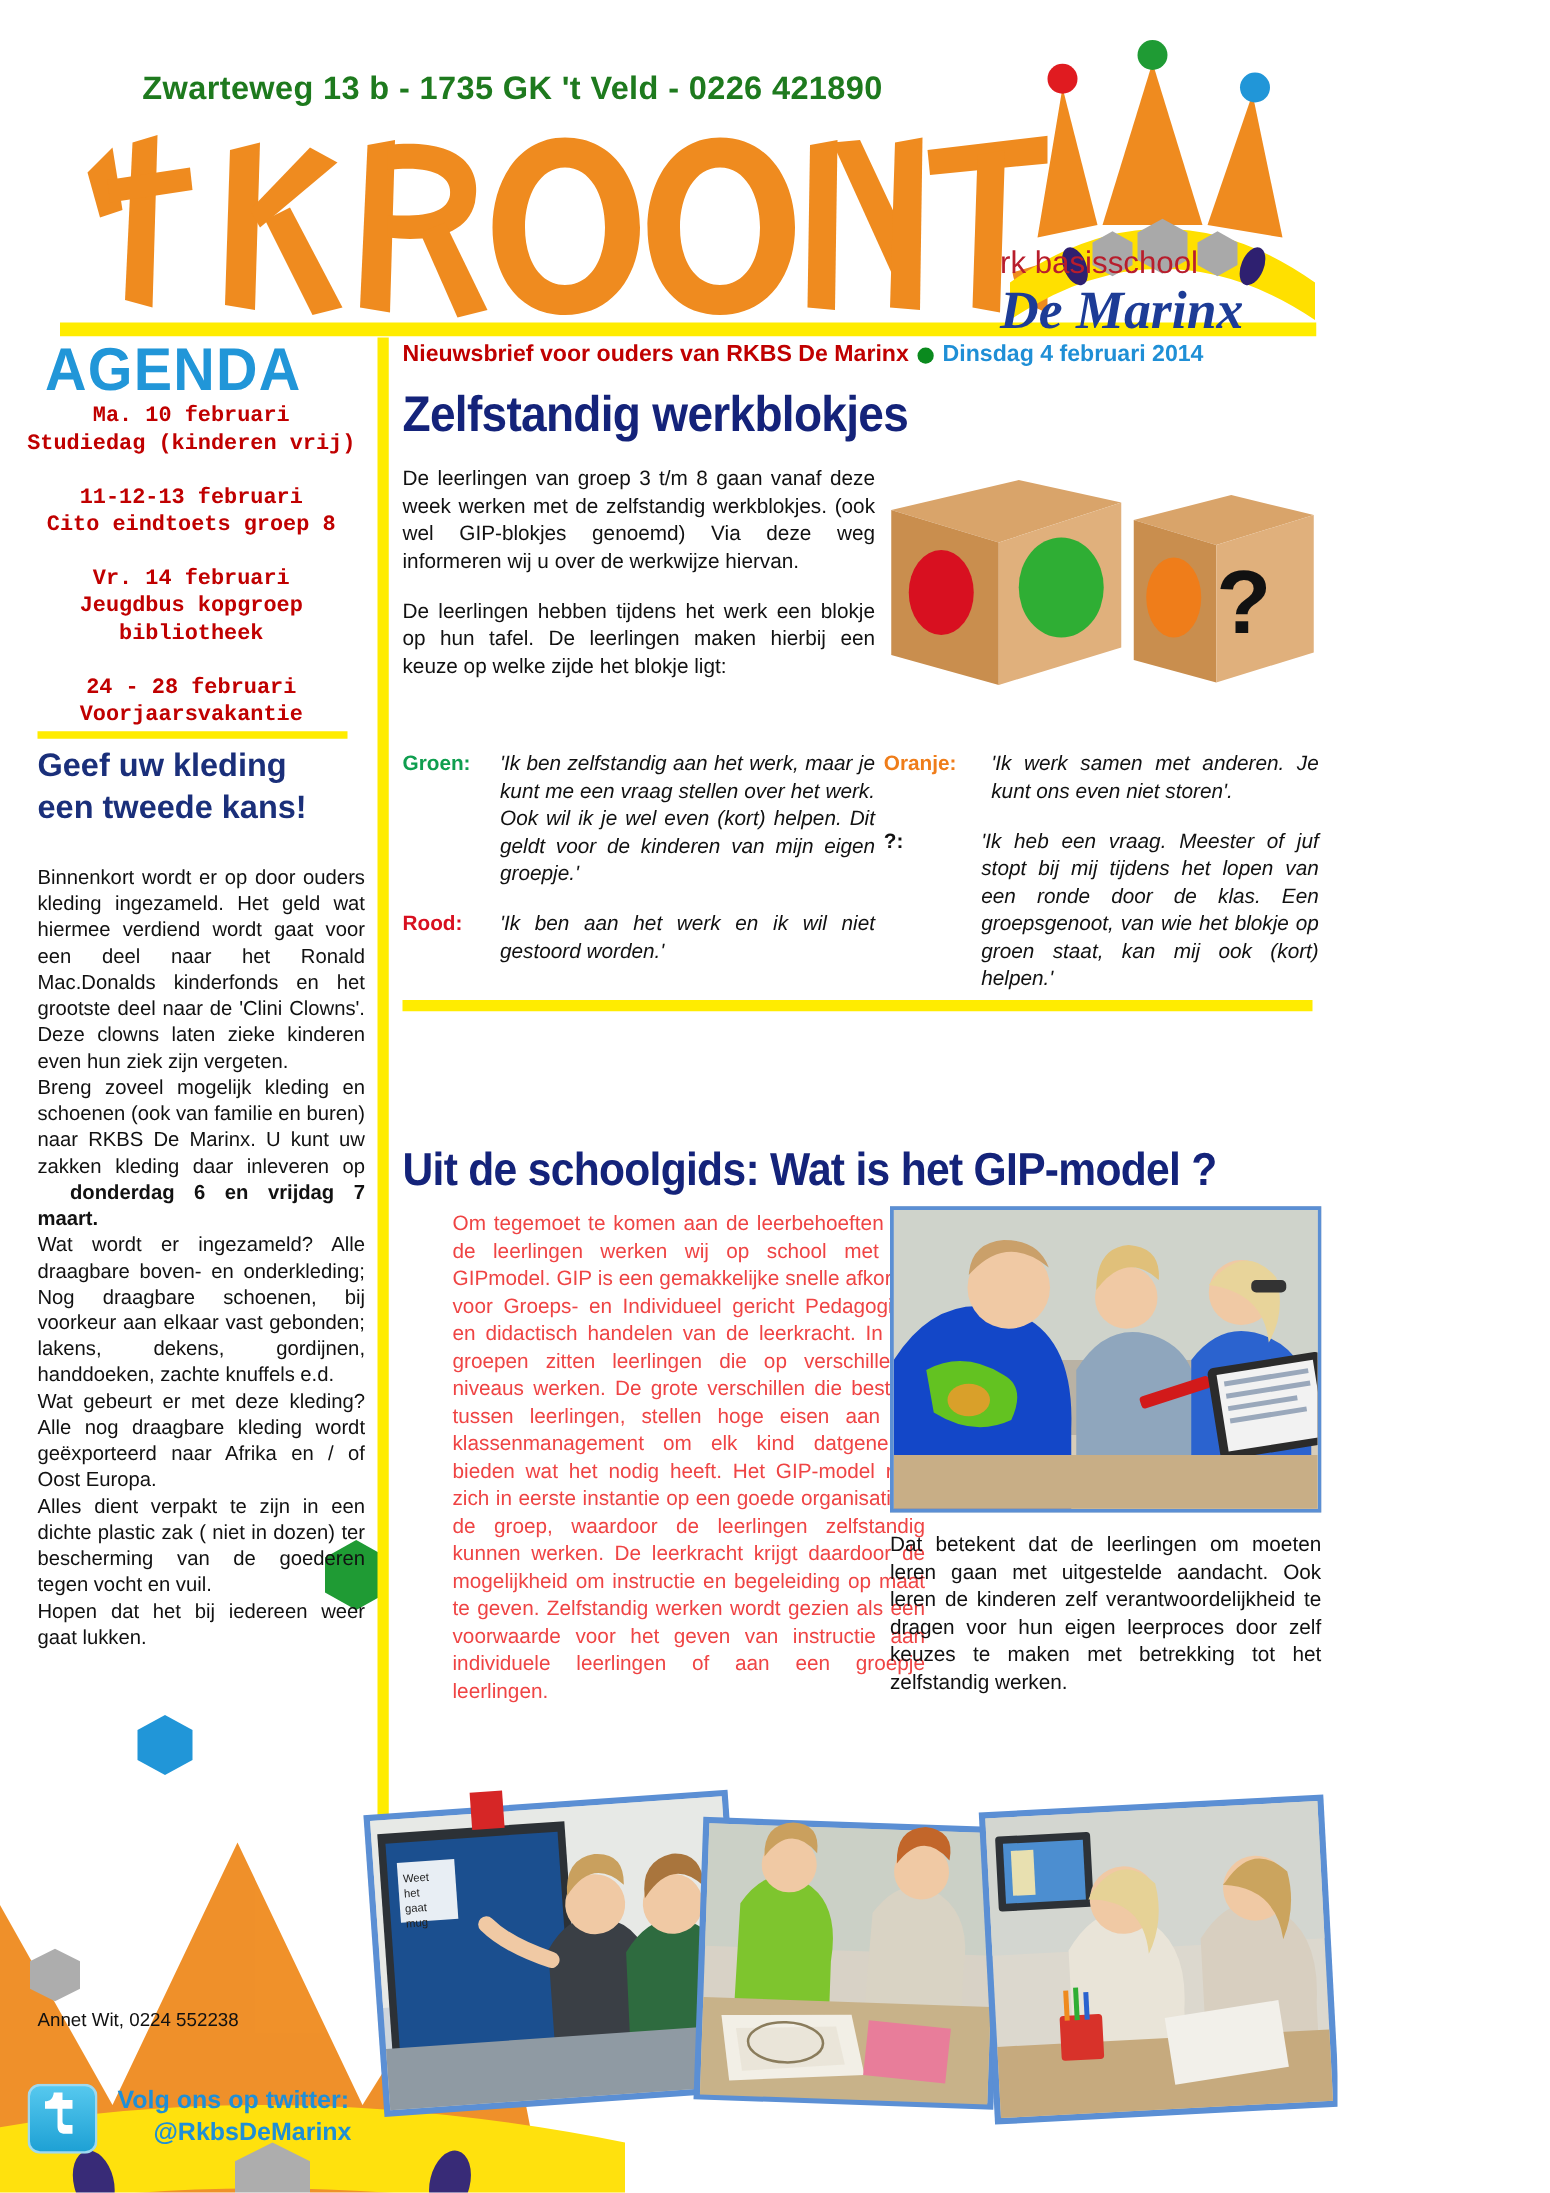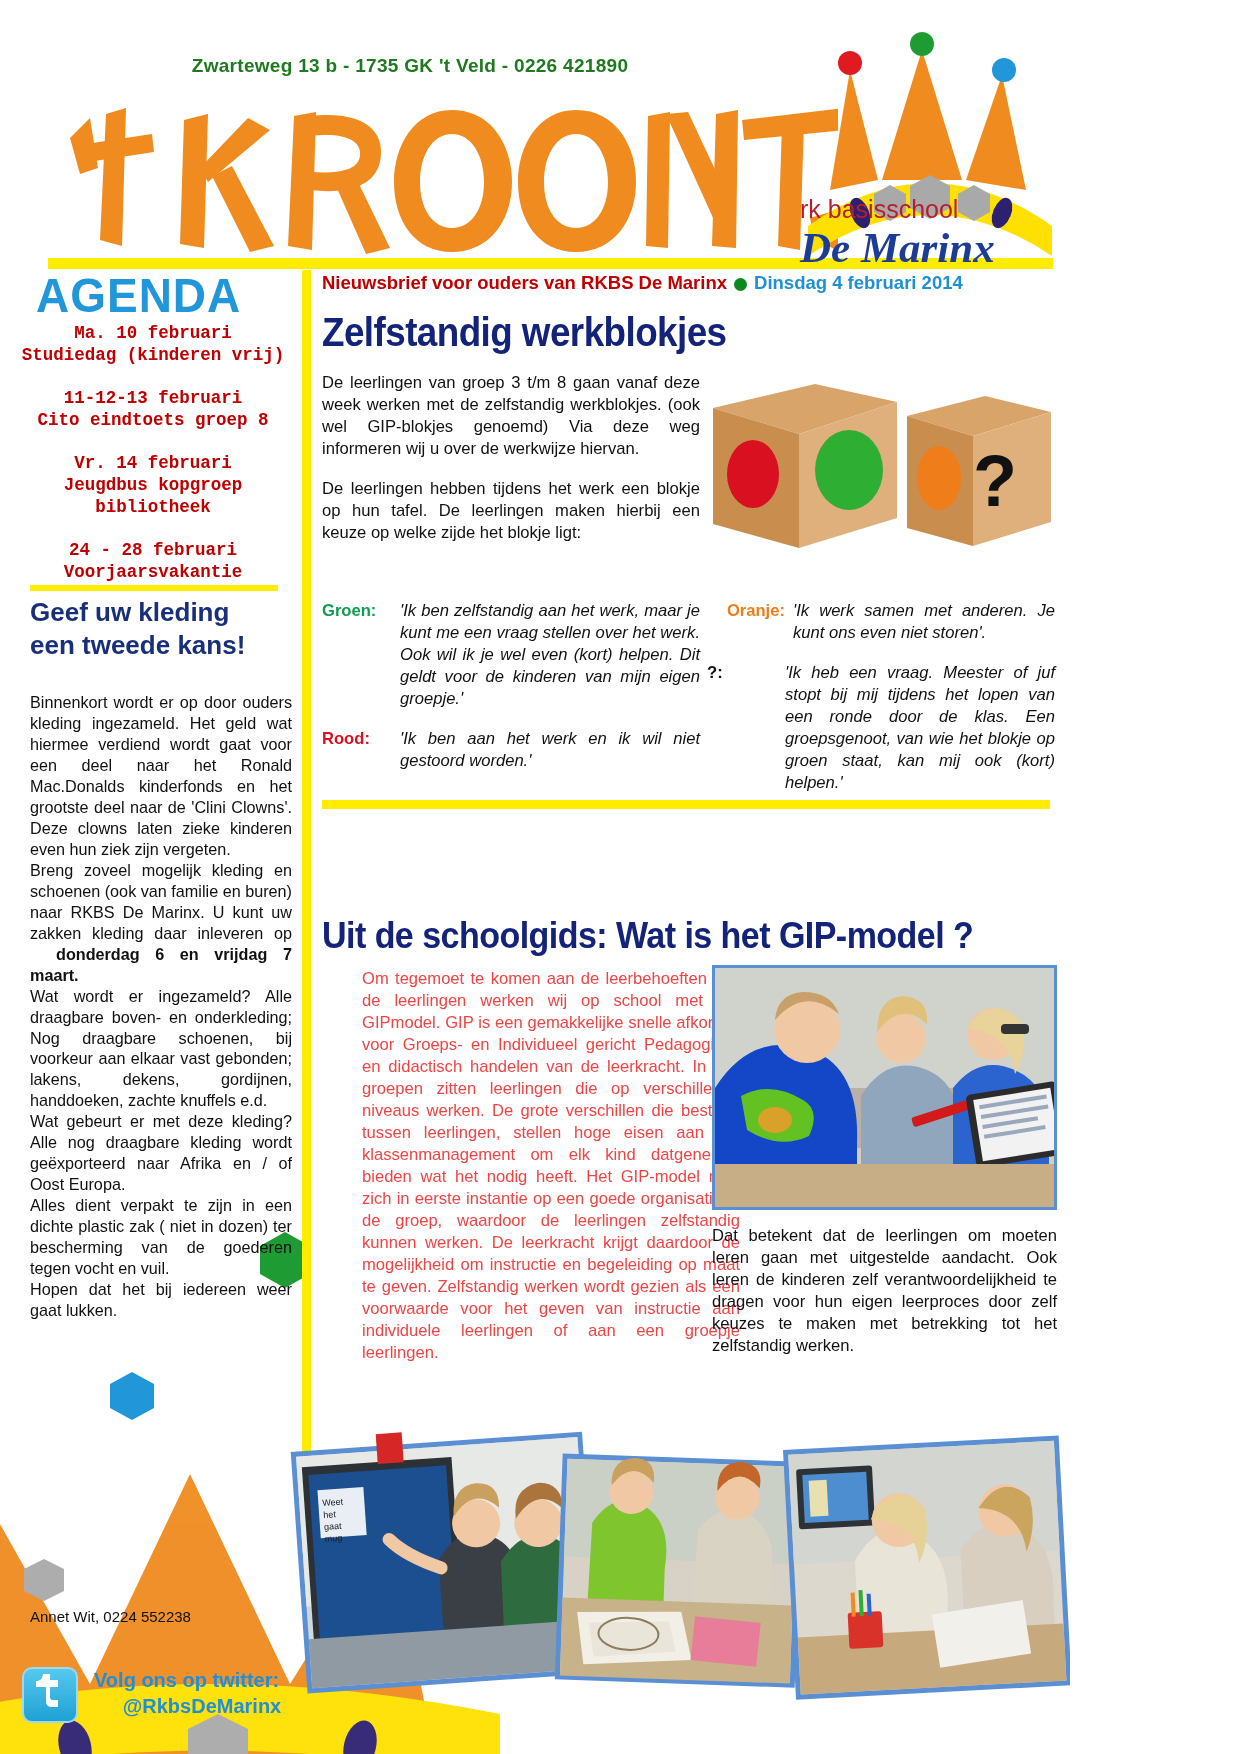--- a/index.html
+++ b/index.html
@@ -15,21 +15,21 @@
   
   .crown-watermark{
     position:absolute;left:-60px;bottom:-40px;width:560px;height:440px;
     pointer-events:none;z-index:0;
   }
 
   
   .address-line{
     position:absolute;top:55px;left:0;width:820px;
     text-align:center;
-    color:#1e7a1e;font-weight:bold;font-size:19px;
+    color:#1e7a1e;font-weight:bold;font-size:26px;
     letter-spacing:.3px;z-index:5;
     font-family:"Liberation Sans", sans-serif;
   }
 
   
   .masthead{
     position:absolute;top:78px;left:48px;width:790px;height:180px;z-index:5;
   }
   .masthead svg{display:block;}
 
@@ -122,21 +122,21 @@
   
   .defs-left{position:absolute;top:600px;left:322px;width:378px;z-index:6;}
   .defs-right{position:absolute;top:600px;left:707px;width:348px;z-index:6;}
   .def-row{display:flex;margin-bottom:18px;}
   .def-label{
     flex:0 0 auto;font-weight:bold;font-size:16.6px;line-height:1.33;
     white-space:nowrap;padding-right:8px;
   }
   .def-label.w-green{color:#0f9e4f;min-width:70px;}
   .def-label.w-red{color:#d81020;min-width:70px;}
-  .def-label.w-orange{color:#ef7d1a;min-width:78px;text-align:right;}
+  .def-label.w-orange{color:#ef7d1a;min-width:78px;}
   .def-label.w-q{color:#111;min-width:70px;}
   .def-quote{
     flex:1 1 auto;font-style:italic;font-size:16.6px;line-height:1.33;
     color:#111;text-align:justify;
   }
 
   
   .art2-title{position:absolute;top:915px;left:322px;width:740px;z-index:6;}
   .art2-left{
     position:absolute;top:968px;left:322px;width:378px;z-index:6;

